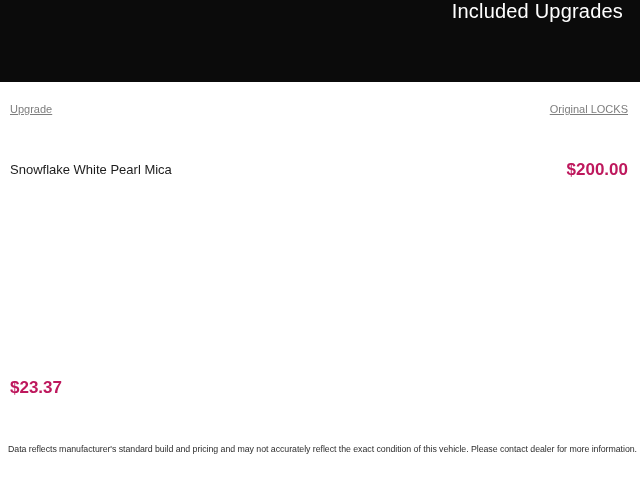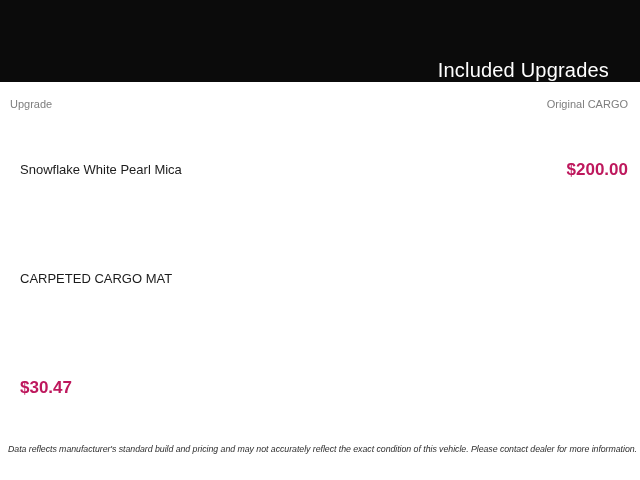--- a/index.html
+++ b/index.html
@@ -7,82 +7,81 @@
     width: 640px;
     height: 480px;
     background: #ffffff;
     font-family: "Liberation Sans", sans-serif;
     overflow: hidden;
   }
   .header-bar {
     height: 82px;
     background: #0b0b0b;
     display: flex;
-    align-items: flex-end;
+    align-items: flex-start;
     justify-content: flex-end;
-    padding-right: 31px;
+    padding-right: 17px;
   }
   .header-title {
     color: #ffffff;
     font-size: 20px;
     font-weight: 400;
     letter-spacing: 0.2px;
   }
   .col-headers {
     height: 33px;
     display: flex;
     justify-content: space-between;
-    align-items: center;
+    align-items: flex-end;
     padding: 10px 12px 0 10px;
     color: #7e7e7e;
     font-size: 11px;
+    text-decoration: underline;
   }
   .upgrade-row {
     height: 109px;
     display: flex;
     justify-content: space-between;
     align-items: center;
-    padding: 0 12px 0 20px;
+    padding: 0 12px 0 10px;
   }
   .upgrade-name {
     font-size: 13px;
     color: #1c1c1c;
   }
   .upgrade-price {
     font-size: 17px;
     font-weight: 700;
     color: #be185d;
   }
   .footer-disclaimer {
     padding: 2px 10px 0 8px;
     font-size: 8.8px;
-    font-style: italic;
     color: #2e2e2e;
     white-space: nowrap;
     letter-spacing: -0.05px;
   }
 </style>
 </head>
 <body>
 
 <div class="header-bar">
   <span class="header-title">Included Upgrades</span>
 </div>
 
 <div class="col-headers">
   <span>Upgrade</span>
-  <span>Original CARGO</span>
+  <span>Original LOCKS</span>
 </div>
 
 <div class="upgrade-row">
   <span class="upgrade-name">Snowflake White Pearl Mica</span>
   <span class="upgrade-price">$200.00</span>
 </div>
 
 <div class="upgrade-row">
-  <span class="upgrade-name">CARPETED CARGO MAT</span>
 </div>
 
 <div class="upgrade-row">
-  <span class="upgrade-price">$30.47</span>
+  <span class="upgrade-price">$23.37</span>
 </div>
 
 <div class="footer-disclaimer">Data reflects manufacturer's standard build and pricing and may not accurately reflect the exact condition of this vehicle. Please contact dealer for more information.</div>
 
 </body></html>

